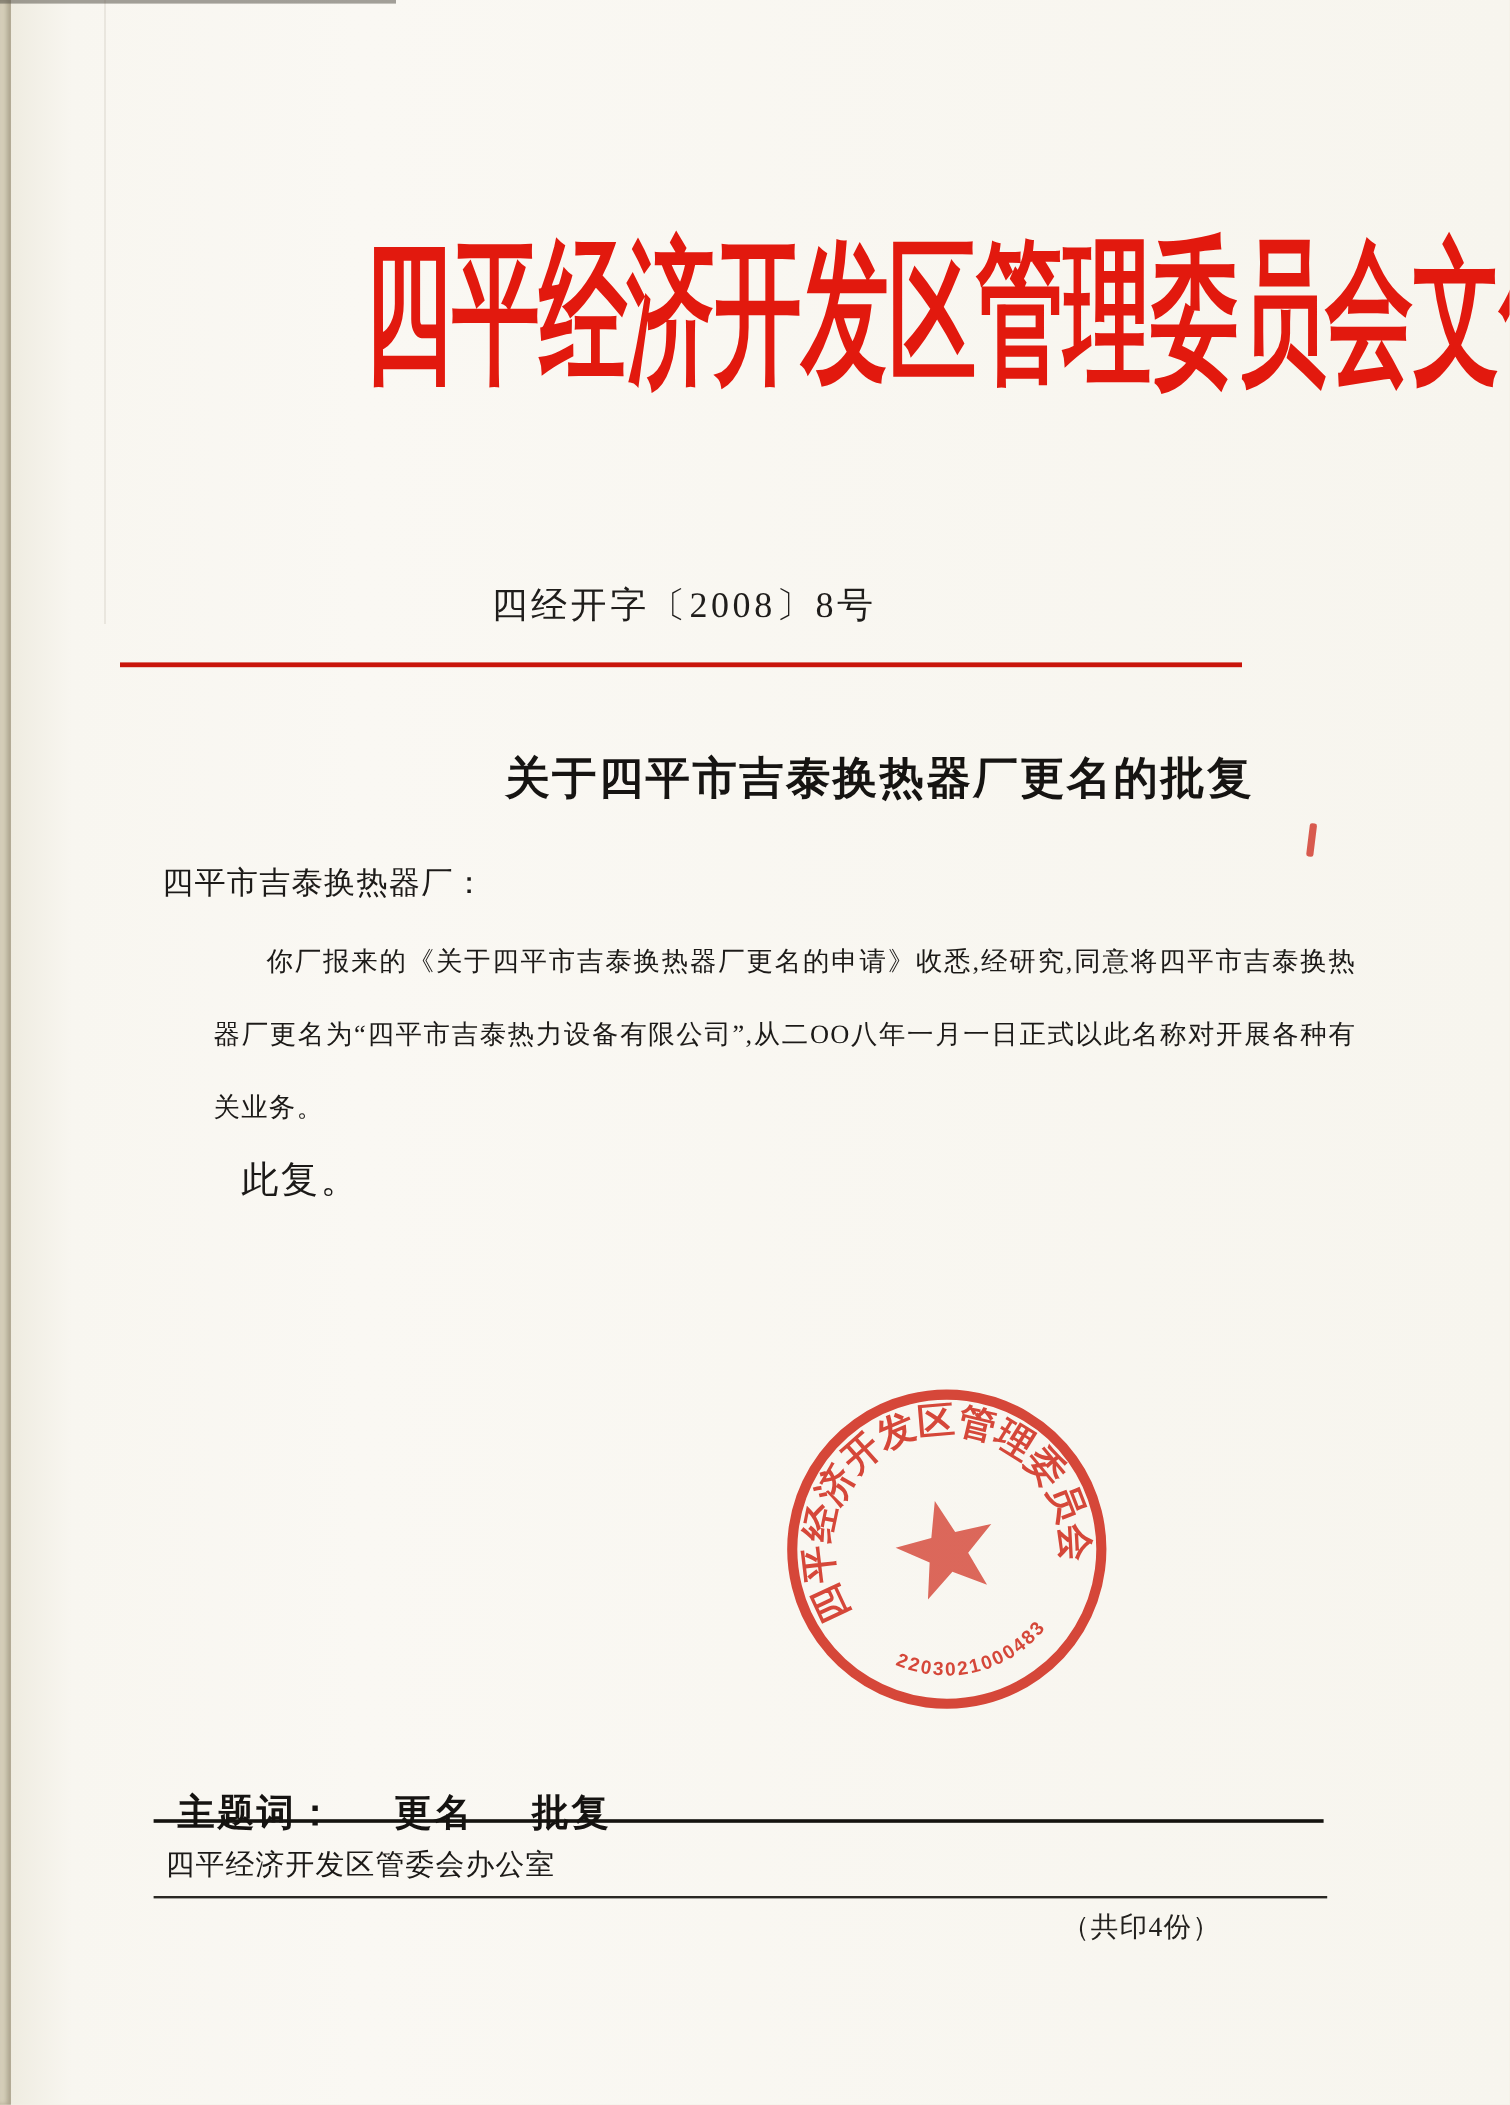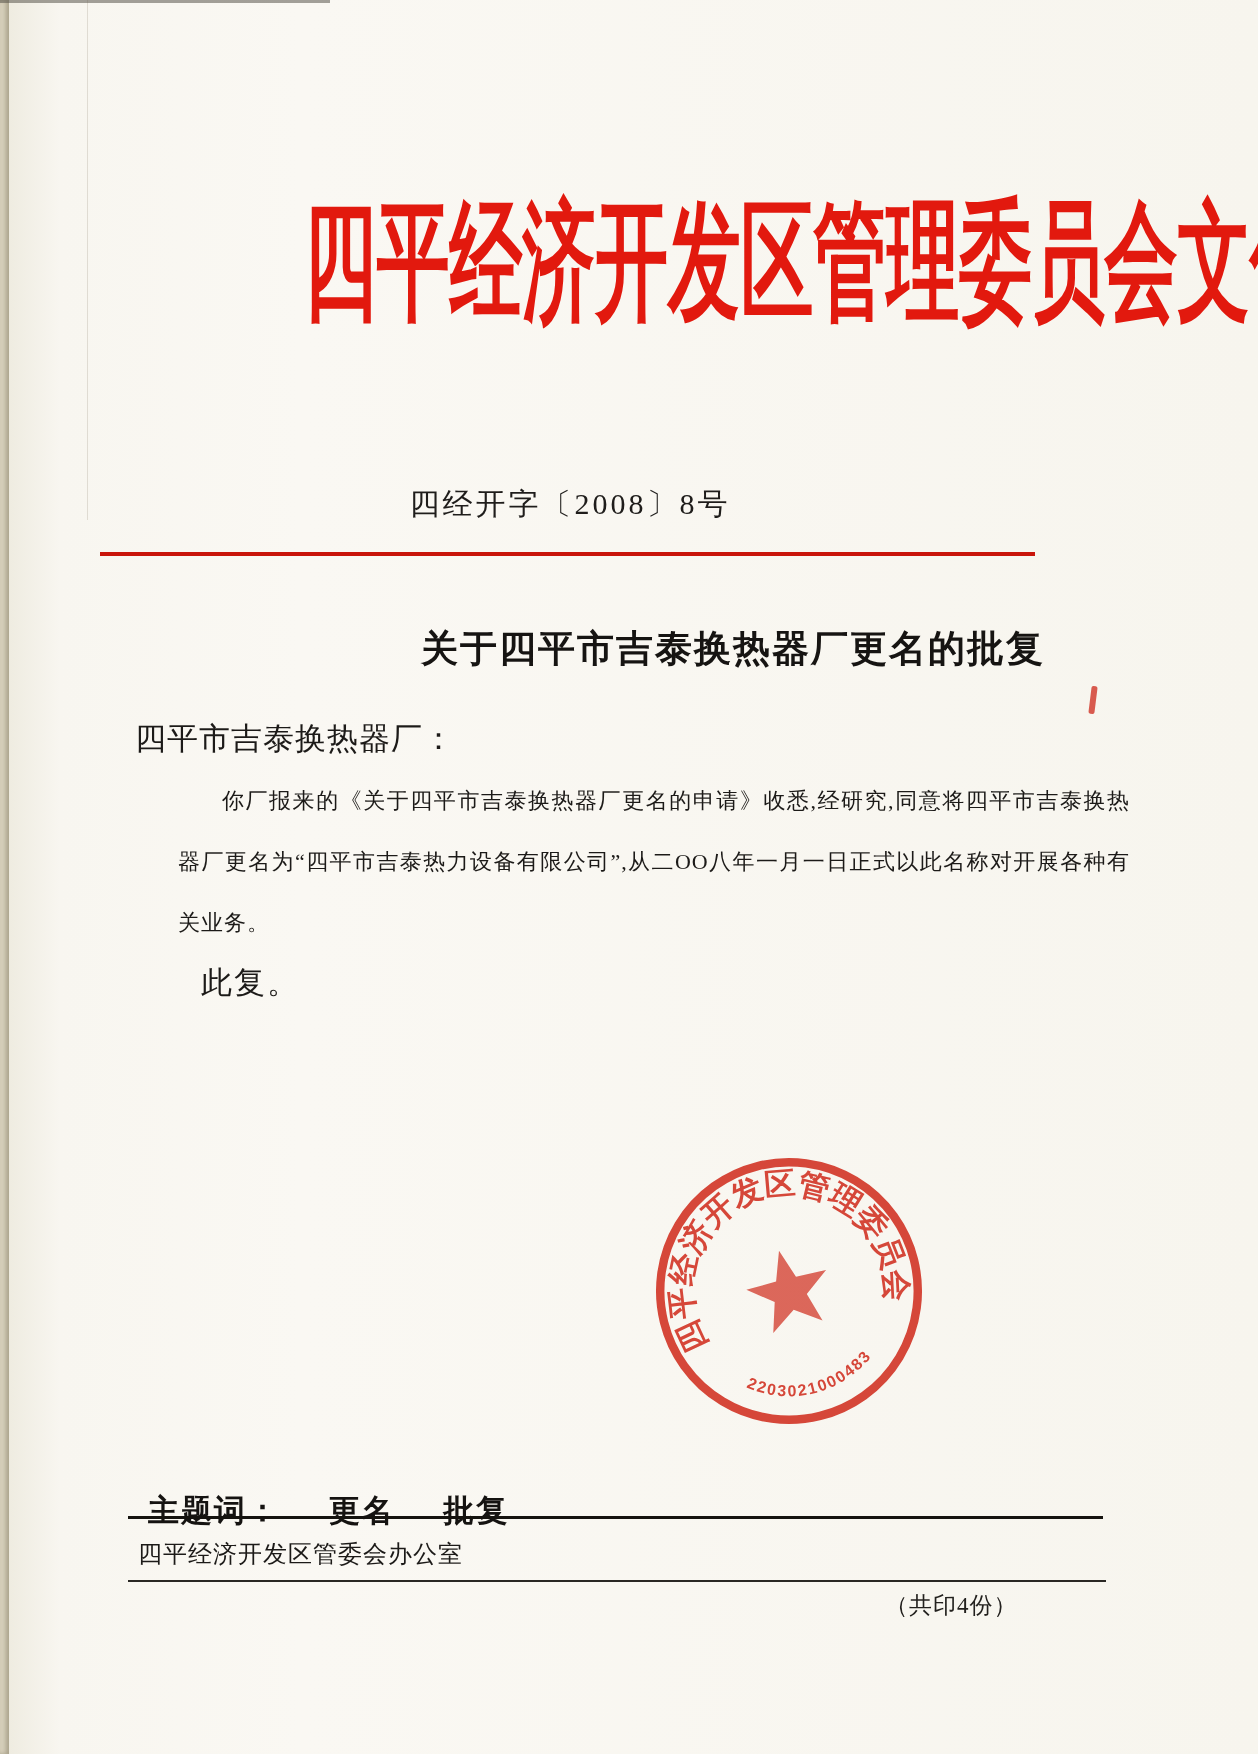--- a/index.html
+++ b/index.html
@@ -31,21 +31,21 @@
     left:0;top:484px;width:950px;text-align:center;
     font-size:30px;letter-spacing:3px;color:#1f1d1b;
   }
   .red-rule{left:5px;top:552px;width:935px;height:4px;}
   .doc-title{
     left:0;top:608px;width:950px;text-align:right;
     font-size:37px;font-weight:bold;letter-spacing:2px;color:#161412;
     font-family:"Liberation Sans", sans-serif;
     margin-top:16px;
   }
-  .salutation{left:40px;top:718px;font-size:31px;color:#1c1a18;letter-spacing:1px;}
+  .salutation{left:40px;top:718px;font-size:26px;color:#1c1a18;letter-spacing:1px;}
   .body-para{
     left:40px;top:770px;width:952px;
     font-size:22px;line-height:61px;color:#1c1a18;letter-spacing:1px;
     text-indent:2em;text-align:justify;text-justify:inter-character;margin-left:43px;
   }
   .closing{left:106px;top:962px;font-size:31px;color:#1c1a18;letter-spacing:2px;}
   .doc-date{left:503px;top:1293px;font-size:33px;color:#201e1b;letter-spacing:5px;z-index:1;}
   .seal{
     left:553px;top:1150px;width:282px;height:282px;z-index:2;
     transform:rotate(-14deg);

